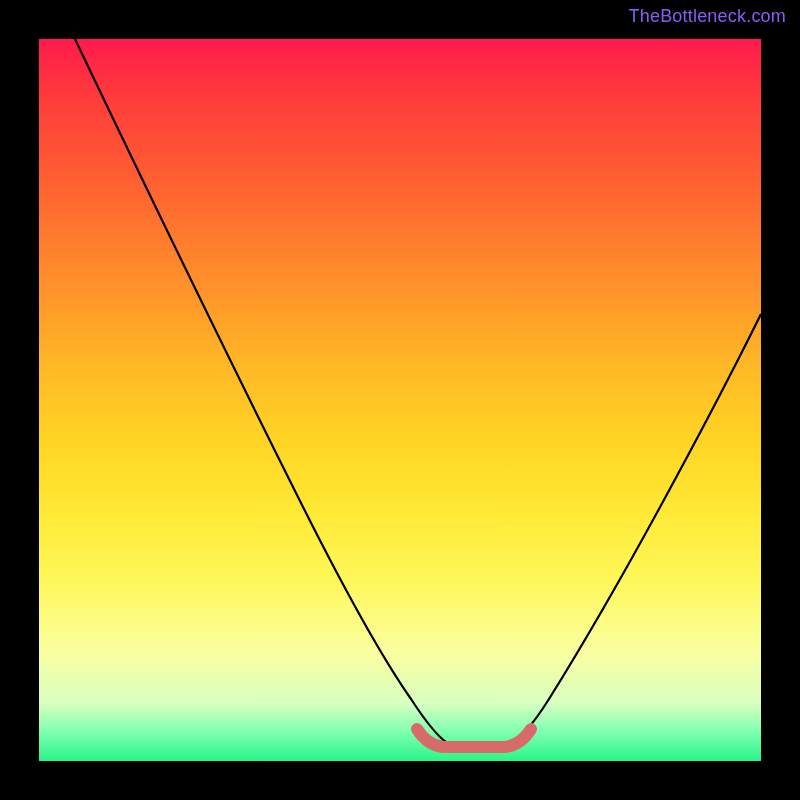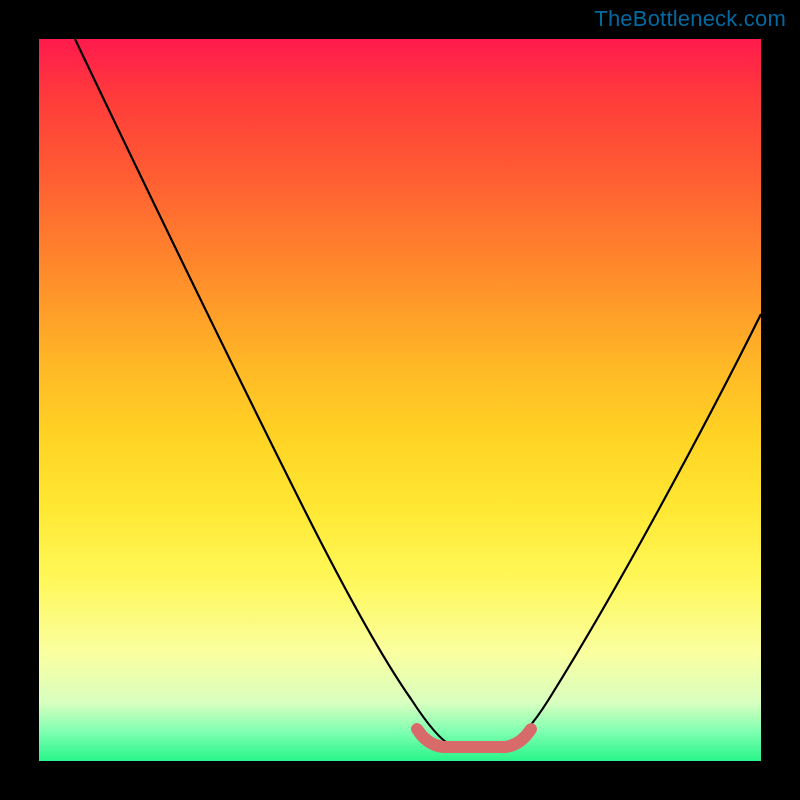--- a/index.html
+++ b/index.html
@@ -37,22 +37,22 @@
       #faffa0 85%,
       #d8ffc0 92%,
       #7dffb0 96%,
       #29f58a 100%
     );
   }
   .watermark {
     position: absolute;
     top: 6px;
     right: 14px;
-    color: #0369a1;
-    font-size: 22px;
+    color: #8b5cf6;
+    font-size: 18px;
     font-weight: 500;
     letter-spacing: 0.2px;
   }
   svg.curve {
     position: absolute;
     left: 0;
     top: 0;
   }
 </style>
 </head>

